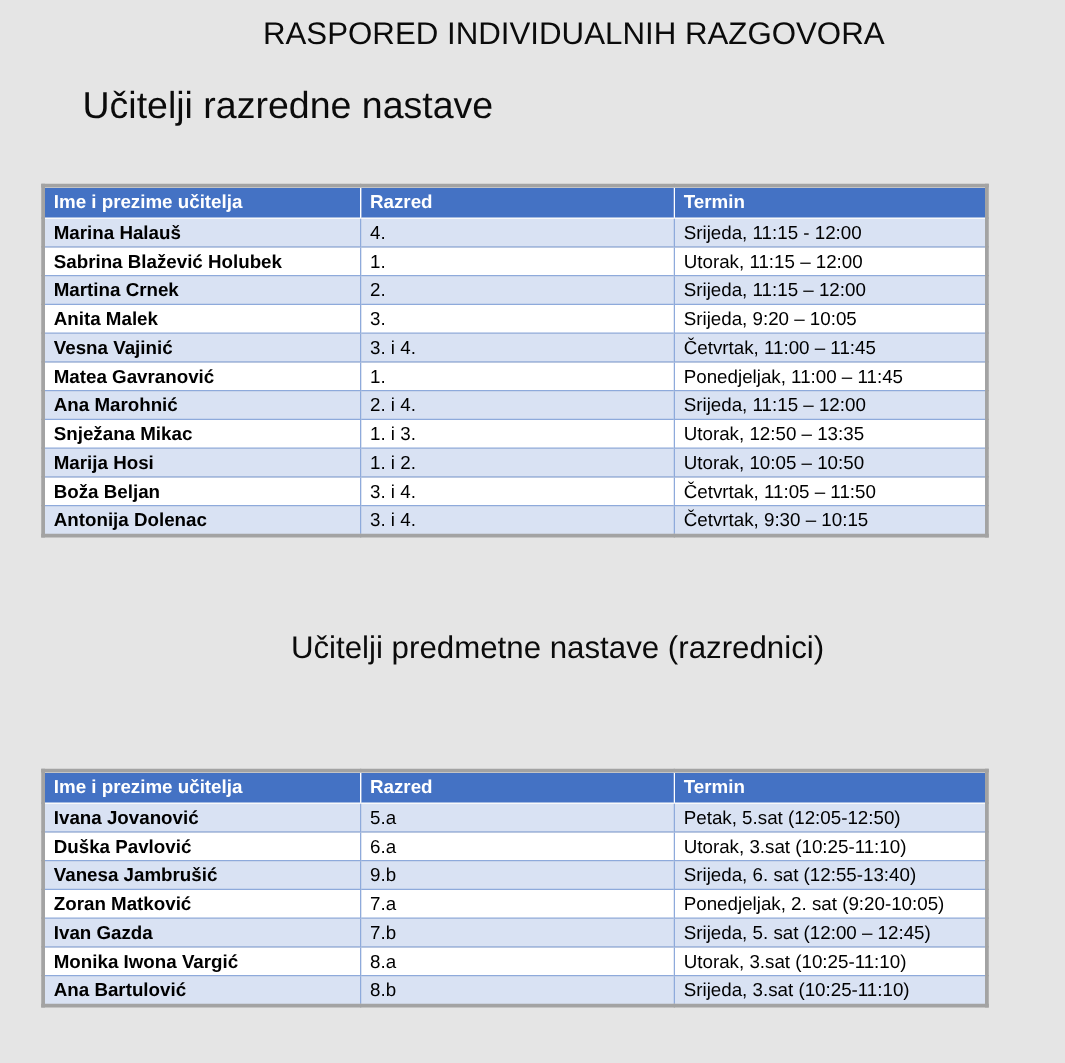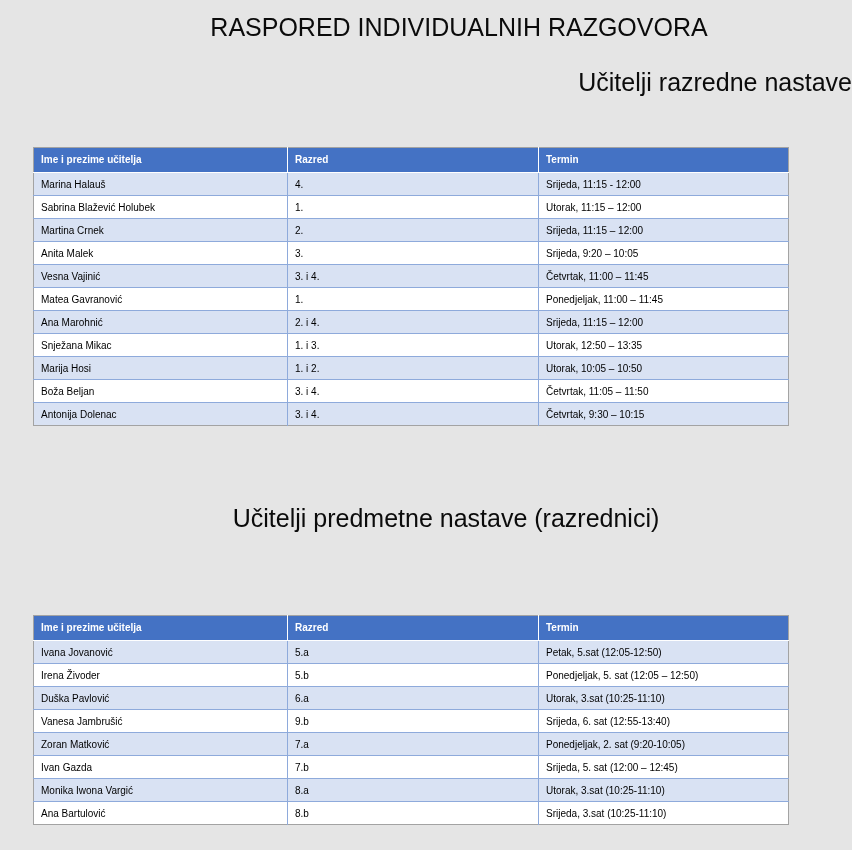--- a/index.html
+++ b/index.html
@@ -19,44 +19,44 @@
   .doc-title {
     margin: 13px 0 0 66px;
     text-align: center;
     font-size: 25px;
     font-weight: 400;
     letter-spacing: 0px;
     color: #0b0b0b;
   }
   .section-title-1 {
     margin: 26px 0 0 66px;
-    text-align: right;
-    font-size: 25px;
+    text-align: left;
+    font-size: 30px;
     font-weight: 400;
     color: #0b0b0b;
   }
   .section-title-2 {
     margin: 0;
     position: absolute;
     top: 504px;
     left: 0;
     width: 852px;
     text-align: center;
     font-size: 25px;
     font-weight: 400;
     color: #0b0b0b;
     padding-left: 20px;
   }
   table.schedule {
     border-collapse: collapse;
     table-layout: fixed;
     width: 755px;
     margin-left: 33px;
-    border: 1px solid #a3a3a3;
-    font-size: 10px;
+    border: 3px solid #a3a3a3;
+    font-size: 15px;
   }
   table.schedule.first { position: absolute; top: 147px; left: 0; }
   table.schedule.second { position: absolute; top: 615px; left: 0; }
   table.schedule col.c1 { width: 254px; }
   table.schedule col.c2 { width: 251px; }
   table.schedule col.c3 { width: 250px; }
   table.schedule thead th {
     background: #4472C4;
     color: #ffffff;
     font-weight: 700;
@@ -72,21 +72,21 @@
     height: 22px;
     padding: 0 4px 0 7px;
     border-top: 1px solid #8EAADB;
     vertical-align: middle;
     white-space: nowrap;
     overflow: hidden;
     background: #ffffff;
   }
   table.schedule tbody td + td { border-left: 1px solid #8EAADB; }
   table.schedule tbody tr:nth-child(odd) td { background: #D9E2F3; }
-  table.schedule tbody td:first-child { font-weight: 400; }
+  table.schedule tbody td:first-child { font-weight: 700; }
 </style>
 </head>
 <body>
 
 <div class="page">
 
   <h1 class="doc-title">RASPORED INDIVIDUALNIH RAZGOVORA</h1>
 
   <h2 class="section-title-1">Učitelji razredne nastave</h2>
 
@@ -177,25 +177,20 @@
           <th>Termin</th>
         </tr>
       </thead>
     <tbody>
         <tr>
           <td>Ivana Jovanović</td>
           <td>5.a</td>
           <td>Petak, 5.sat (12:05-12:50)</td>
         </tr>
         <tr>
-          <td>Irena Živoder</td>
-          <td>5.b</td>
-          <td>Ponedjeljak, 5. sat (12:05 – 12:50)</td>
-        </tr>
-        <tr>
           <td>Duška Pavlović</td>
           <td>6.a</td>
           <td>Utorak, 3.sat (10:25-11:10)</td>
         </tr>
         <tr>
           <td>Vanesa Jambrušić</td>
           <td>9.b</td>
           <td>Srijeda, 6. sat (12:55-13:40)</td>
         </tr>
         <tr>

